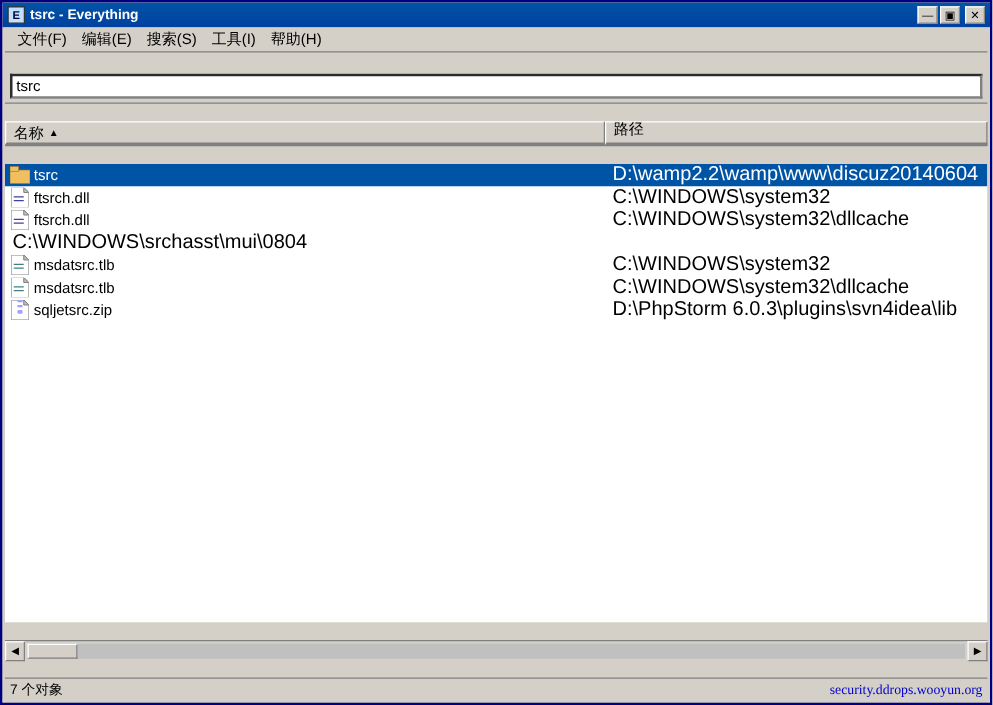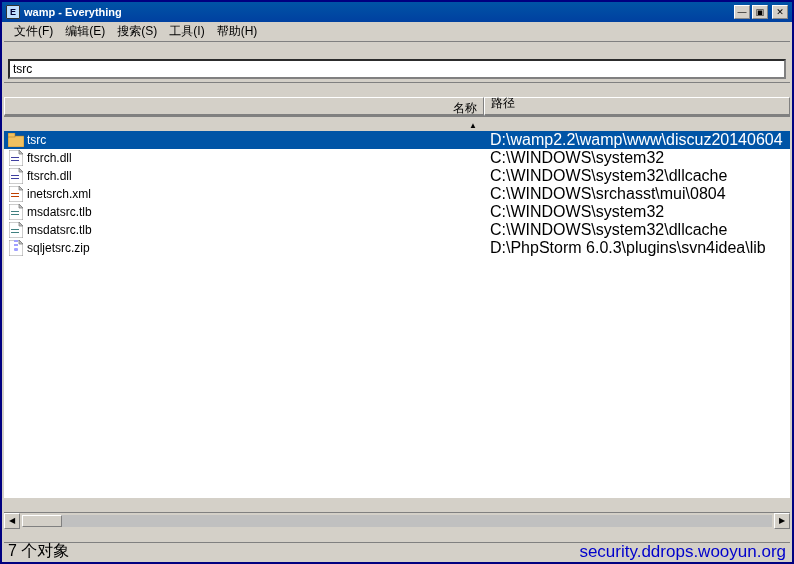--- a/index.html
+++ b/index.html
@@ -106,23 +106,22 @@
       border-top: 1px solid #fff;
       border-left: 1px solid #fff;
       font-size: 12px;
       cursor: pointer;
       background: #d4d0c8;
       user-select: none;
     }
     .col-header-name {
       width: 480px;
       display: flex;
-      align-items: flex-end;
+      align-items: center;
       gap: 4px;
-      flex-direction: column;
     }
     .col-header-path {
       flex: 1;
     }
     .sort-arrow {
       font-size: 8px;
     }
 
     
     .file-list {
@@ -214,25 +213,26 @@
     .statusbar {
       height: 18px;
       background: #d4d0c8;
       border-top: 1px solid #808080;
       display: flex;
       align-items: center;
       justify-content: space-between;
       padding: 0 4px;
     }
     .status-text {
-      font-size: 16px;
+      font-size: 11px;
     }
     .status-right {
-      font-size: 17px;
+      font-size: 11px;
       color: #0000cc;
+      font-family: Liberation Serif, serif;
     }
 
     
     .window-outer {
       width: 794px;
       height: 564px;
       border: 2px solid #000080;
       border-top-color: #000080;
       overflow: hidden;
       display: flex;
@@ -276,21 +276,21 @@
     }
   </style>
 </head>
 <body>
 
 <div class="window-outer">
 
   <div class="titlebar">
     <div class="titlebar-title">
       <div class="titlebar-icon" style="background:#c0e0ff;border:1px solid #333;font-size:9px;font-weight:bold;color:#003;">E</div>
-      <span>wamp - Everything</span>
+      <span>tsrc - Everything</span>
     </div>
     <div class="titlebar-buttons">
       <div class="titlebar-btn">—</div>
       <div class="titlebar-btn">▣</div>
       <div class="titlebar-btn" style="margin-left:2px;">✕</div>
     </div>
   </div>
 
   <div class="window-body">
 
@@ -356,31 +356,20 @@
                 <rect x="2" y="7" width="8" height="1" fill="#4040a0"></rect>
                 <rect x="2" y="10" width="8" height="1" fill="#4040a0"></rect>
               </svg>
             </span>
             <span>ftsrch.dll</span>
           </div>
           <div class="file-path-cell">C:\WINDOWS\system32\dllcache</div>
         </div>
 
         <div class="file-row">
-          <div class="file-name-cell">
-            <span class="file-icon">
-              <svg width="14" height="16" viewBox="0 0 14 16">
-                <polygon points="0,0 10,0 14,4 14,16 0,16" fill="white" stroke="#808080" stroke-width="0.8"></polygon>
-                <polygon points="10,0 14,4 10,4" fill="#c0c0c0" stroke="#808080" stroke-width="0.8"></polygon>
-                <rect x="2" y="7" width="8" height="1" fill="#c04000"></rect>
-                <rect x="2" y="10" width="8" height="1" fill="#c04000"></rect>
-              </svg>
-            </span>
-            <span>inetsrch.xml</span>
-          </div>
           <div class="file-path-cell">C:\WINDOWS\srchasst\mui\0804</div>
         </div>
 
         <div class="file-row">
           <div class="file-name-cell">
             <span class="file-icon">
               <svg width="14" height="16" viewBox="0 0 14 16">
                 <polygon points="0,0 10,0 14,4 14,16 0,16" fill="white" stroke="#808080" stroke-width="0.8"></polygon>
                 <polygon points="10,0 14,4 10,4" fill="#c0c0c0" stroke="#808080" stroke-width="0.8"></polygon>
                 <rect x="2" y="7" width="8" height="1" fill="#408080"></rect>

